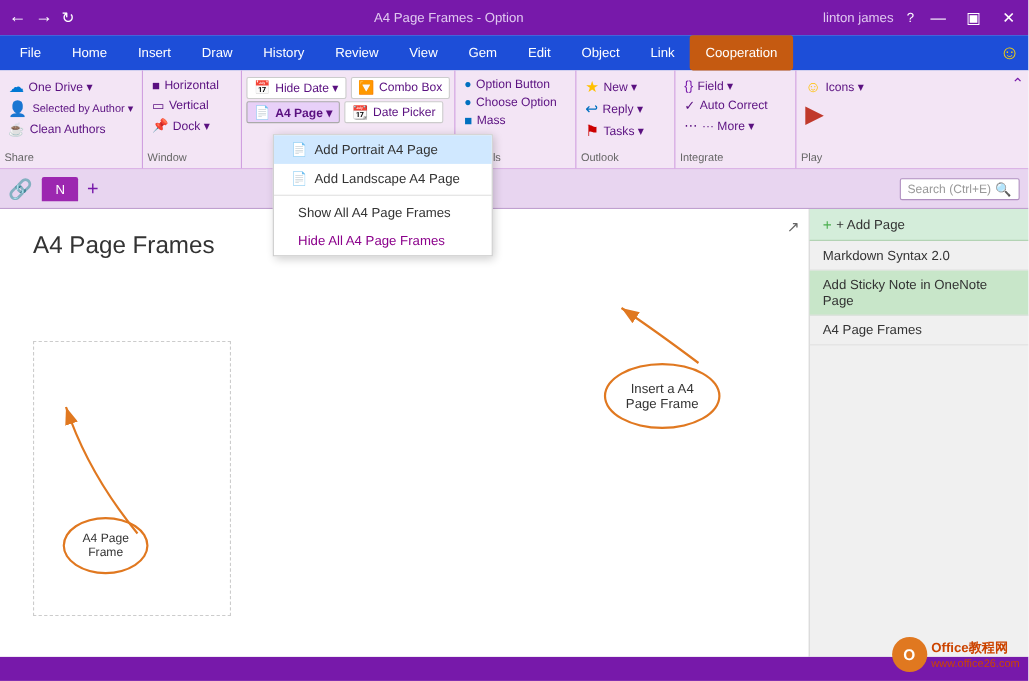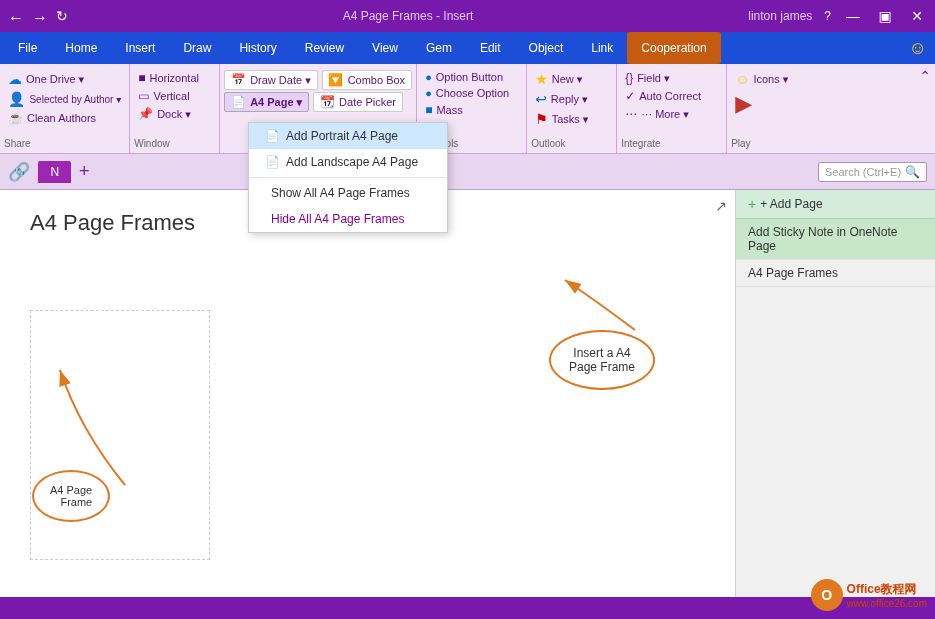--- a/index.html
+++ b/index.html
@@ -220,21 +220,21 @@
   </style>
 </head>
 <body>
 
 <div class="titlebar">
   <div class="titlebar-left">
     <span style="color:white;cursor:pointer;font-size:16px;">←</span>
     <span style="color:white;cursor:pointer;font-size:16px;">→</span>
     <span style="color:white;cursor:pointer;font-size:14px;">↻</span>
   </div>
-  <div class="titlebar-center">A4 Page Frames - Insert</div>
+  <div class="titlebar-center">A4 Page Frames - Option</div>
   <div class="titlebar-right">
     <span style="color:#e0c8f0;">linton james</span>
     <span style="color:white;cursor:pointer;">?</span>
     <span class="win-btn">—</span>
     <span class="win-btn">▣</span>
     <span class="win-btn close-btn">✕</span>
   </div>
 </div>
 
 <div class="menubar">
@@ -291,21 +291,21 @@
       </div>
     </div>
     <div class="ribbon-section-label">Window</div>
   </div>
 
   <div class="ribbon-section" style="flex-direction:column;min-width:180px;">
     <div style="flex:1;display:flex;flex-direction:column;gap:2px;padding-top:2px;">
       <div style="display:flex;gap:4px;">
         <div class="share-item" style="border:1px solid #ccc;background:#fff;padding:2px 6px;">
           <span style="font-size:12px;">📅</span>
-          <span>Draw Date ▾</span>
+          <span>Hide Date ▾</span>
         </div>
         <div class="share-item" style="border:1px solid #ccc;background:#fff;padding:2px 6px;">
           <span style="font-size:12px;">🔽</span>
           <span>Combo Box</span>
         </div>
       </div>
       <div style="display:flex;gap:4px;">
         <div class="share-item" style="border:1px solid #aaa;background:#e8d0f8;padding:2px 6px;font-weight:bold;">
           <span style="font-size:12px;">📄</span>
           <span>A4 Page ▾</span>
@@ -401,21 +401,21 @@
   </div>
 </div>
 
 <div style="display:flex;flex:1;height:calc(619px - 32px - 32px - 90px - 36px - 22px);">
 
   <div class="page-content">
     <div class="page-title">A4 Page Frames</div>
 
     <div style="position:absolute;left:30px;top:120px;width:180px;height:250px;border:1px dashed #ccc;"></div>
 
-    <div class="callout" style="left:32px;top:280px;font-size:11px;padding:12px 16px;text-align:right;">
+    <div class="callout" style="left:57px;top:280px;font-size:11px;padding:12px 16px;">
       <span style="white-space:pre;">A4 Page
 Frame</span>
     </div>
 
     <svg class="arrow-annotation" style="position:absolute;left:0;top:0;width:300px;height:400px;pointer-events:none;">
       <path d="M 125 295 Q 80 240 60 180" stroke="#e07820" stroke-width="2" fill="none" marker-end="url(#arrowhead)"></path>
       <defs>
         <marker id="arrowhead" markerWidth="8" markerHeight="6" refX="8" refY="3" orient="auto">
           <polygon points="0 0, 8 3, 0 6" fill="#e07820"></polygon>
         </marker>
@@ -437,20 +437,21 @@
     </svg>
 
     <div style="position:absolute;right:8px;top:8px;cursor:pointer;color:#666;font-size:14px;">↗</div>
   </div>
 
   <div class="right-sidebar">
     <div class="add-page-btn">
       <span style="color:#4caf50;font-size:14px;">+</span>
       <span>+ Add Page</span>
     </div>
+    <div class="page-list-item">Markdown Syntax 2.0</div>
     <div class="page-list-item active">Add Sticky Note in OneNote Page</div>
     <div class="page-list-item">A4 Page Frames</div>
   </div>
 </div>
 
 <div class="dropdown-menu">
   <div class="dropdown-item highlighted">
     <span style="color:#666;font-size:12px;">📄</span>
     <span>Add Portrait A4 Page</span>
   </div>

